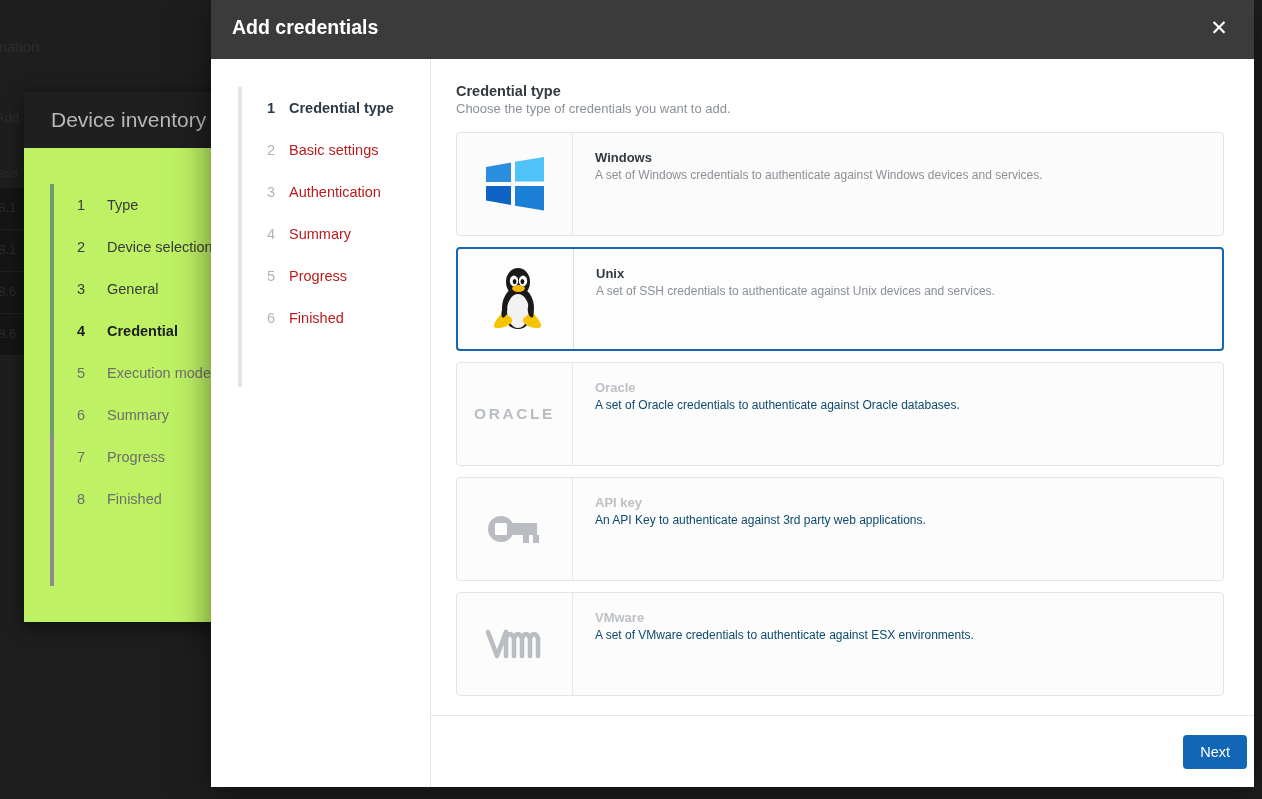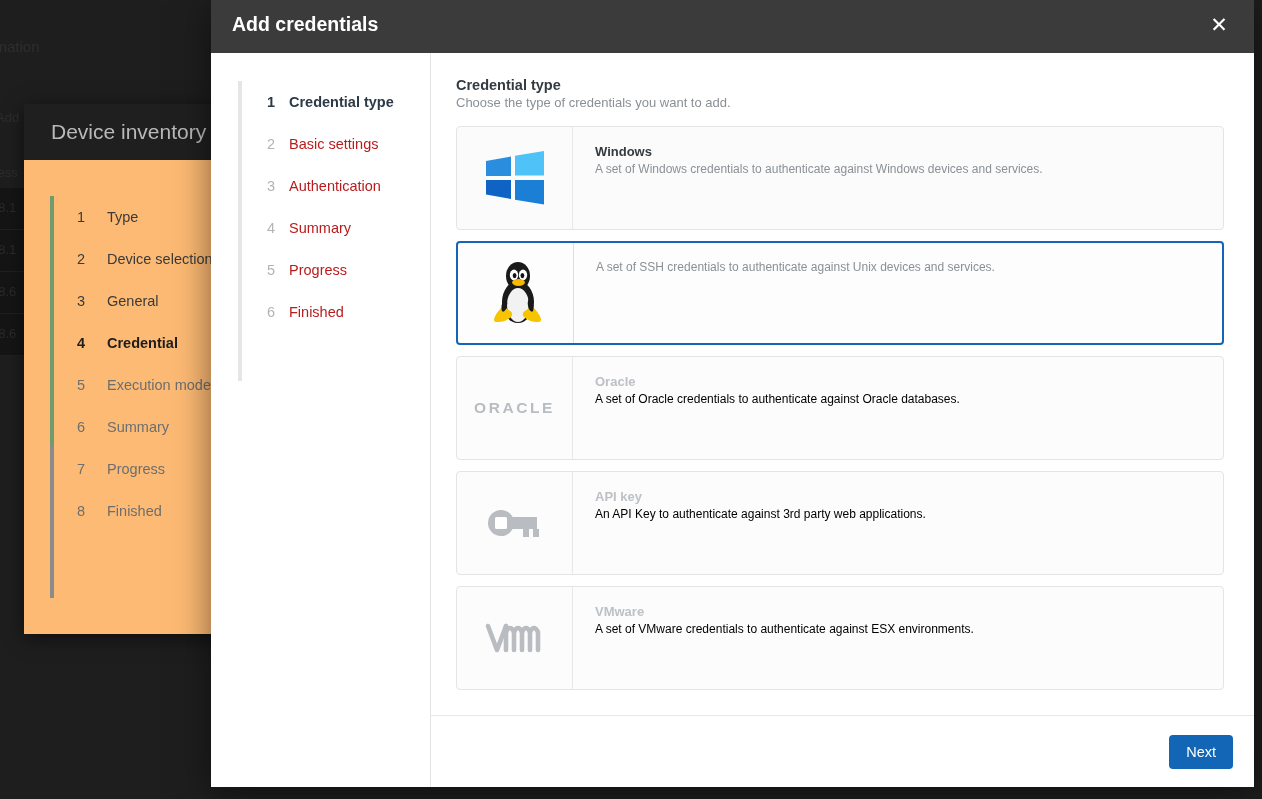--- a/index.html
+++ b/index.html
@@ -43,24 +43,24 @@
     top: 12px;
     color: #2b2b2b;
     font-size: 13px;
     white-space: nowrap;
   }
 
   
   #device-inventory {
     position: absolute;
     left: 24px;
-    top: 104px;
+    top: 92px;
     width: 330px;
     height: 530px;
-    background: #fdba74;
+    background: #bef264;
     box-shadow: 0 4px 18px rgba(0,0,0,.55);
   }
   #device-inventory .di-header {
     height: 56px;
     background: #1f1f1f;
     display: flex;
     align-items: center;
     padding-left: 27px;
   }
   #device-inventory .di-title {
@@ -110,21 +110,21 @@
     width: 1043px;
     height: 787px;
     background: #ffffff;
     box-shadow: 0 6px 34px rgba(0,0,0,.5);
     display: flex;
     flex-direction: column;
     overflow: hidden;
   }
 
   #modal-header {
-    height: 53px;
+    height: 59px;
     background: #3b3b3b;
     display: flex;
     align-items: center;
     justify-content: space-between;
     padding: 0 18px 4px 21px;
     flex: 0 0 auto;
   }
   #modal-title {
     color: #ffffff;
     font-size: 19.5px;
@@ -235,30 +235,30 @@
     min-width: 0;
   }
   .cred-name {
     font-size: 13px;
     font-weight: bold;
     color: #333a40;
     margin-bottom: 3px;
   }
   .cred-desc { font-size: 12px; color: #8a9096; }
   .cred-card.disabled .cred-name { color: #bdc1c5; }
-  .cred-card.disabled .cred-desc { color: #000000; }
+  .cred-card.disabled .cred-desc { color: #0c4a6e; }
 
   #modal-footer {
     flex: 0 0 auto;
     height: 72px;
     border-top: 1px solid #e8e8e8;
     display: flex;
     align-items: center;
     justify-content: flex-end;
-    padding-right: 21px;
+    padding-right: 7px;
   }
   #next-btn {
     background: #1266b5;
     color: #fff;
     border: none;
     border-radius: 4px;
     font-size: 14.5px;
     font-family: "Liberation Sans", sans-serif;
     padding: 9px 17px;
     cursor: pointer;
@@ -408,20 +408,21 @@
               <ellipse cx="34.4" cy="15.6" rx="1.9" ry="2.6" fill="#121212"></ellipse>
               <path d="M24,22 q6,5 13,0 q-6.5,5.5 -13,0 Z" fill="#f6b800"></path>
               <ellipse cx="30.5" cy="22.5" rx="6.4" ry="3.4" fill="#f6b800"></ellipse>
               <path d="M15,46 q-8,8 -9,13 q-0.5,3 3,3 q8,0.5 14,-5 q2,-2 0.5,-5 Z" fill="#f6c400"></path>
               <path d="M44,46 q8,8 9,13 q0.5,3 -3,3 q-8,0.5 -14,-5 q-2,-2 -0.5,-5 Z" fill="#f6c400"></path>
               <path d="M18,36 q-5,6 -4.5,13 q0.3,4 3,2 q2.5,-2 2.8,-8 Z" fill="#1a1a1a"></path>
               <path d="M41,36 q5,6 4.5,13 q-0.3,4 -3,2 q-2.5,-2 -2.8,-8 Z" fill="#1a1a1a"></path>
             </svg>
           </div>
           <div class="cred-text">
+            <div class="cred-name">Unix</div>
             <div class="cred-desc">A set of SSH credentials to authenticate against Unix devices and services.</div>
           </div>
         </div>
 
         <div class="cred-card disabled">
           <div class="cred-icon">
             <span class="oracle-logo">ORACLE</span>
           </div>
           <div class="cred-text">
             <div class="cred-name">Oracle</div>

